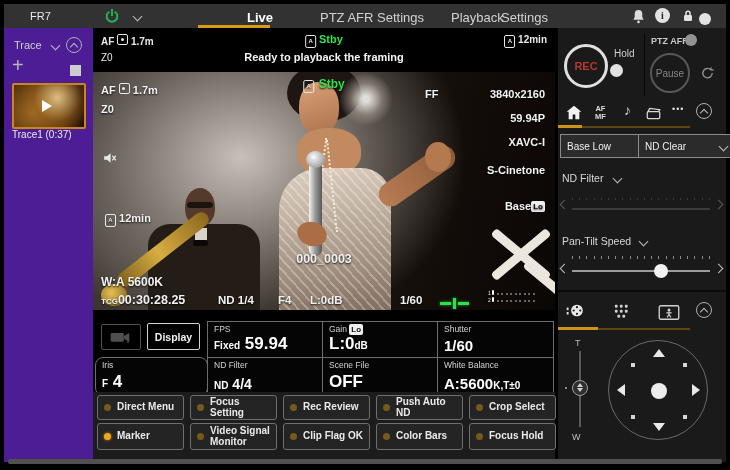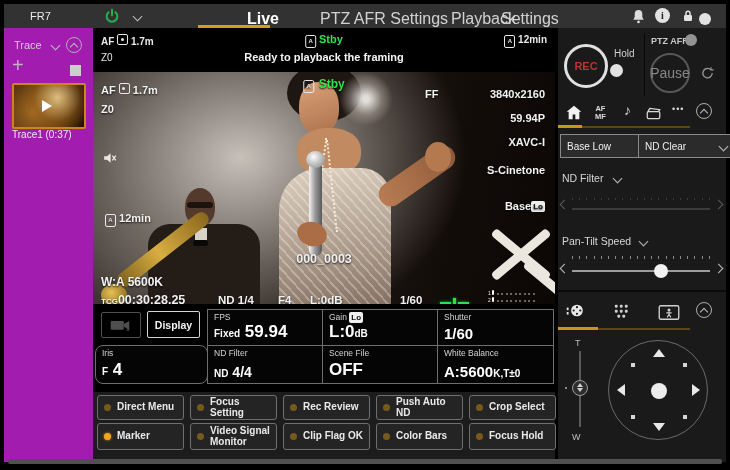--- a/index.html
+++ b/index.html
@@ -4,41 +4,41 @@
 <style>
   html,body{margin:0;padding:0;background:#000;}
   #app{position:relative;width:730px;height:470px;background:#000;overflow:hidden;
        font-family:"Liberation Sans","DejaVu Sans",sans-serif;color:#e8e8e8;
        -webkit-font-smoothing:antialiased;}
   .abs{position:absolute;}
   .txt{white-space:nowrap;}
 
   
   #topbar{left:4px;top:4px;width:722px;height:24px;background:#323232;}
-  .tab{position:absolute;top:6px;font-size:16px;color:#d2d2d2;padding-left:36px;}
+  .tab{position:absolute;top:6px;font-size:13px;color:#d2d2d2;padding-left:36px;}
   .tab.active{color:#fff;font-weight:700;}
   #tab-underline{left:198px;top:25px;width:72px;height:3px;background:#d99c17;}
 
   
   .chev{display:inline-block;width:6px;height:6px;border-right:1.6px solid #bdbdbd;border-bottom:1.6px solid #bdbdbd;}
   .chev.down{transform:rotate(45deg);}
   .chev.up{transform:rotate(-135deg);}
   .chev.left{transform:rotate(135deg);}
   .chev.right{transform:rotate(-45deg);}
   .chev.dim{border-color:#5a5a5a;}
   .collapse-btn{width:16px;height:16px;border:1.5px solid #b0b0b0;border-radius:50%;
     display:flex;align-items:center;justify-content:center;box-sizing:border-box;}
   .collapse-btn .chev{width:5px;height:5px;margin-top:3px;}
 
   .toggle{width:26px;height:13px;background:#4a4a4a;border-radius:7px;position:relative;}
   .toggle .knob{position:absolute;top:0;left:0;width:13px;height:13px;border-radius:50%;background:#e2e2e2;}
   .toggle .knob.right{left:auto;right:0;background:#939393;}
 
   
-  #leftbar{left:4px;top:28px;width:89px;height:434px;background:#a21caf;}
+  #leftbar{left:4px;top:28px;width:89px;height:434px;background:#4c1d95;}
   #trace-thumb{left:8px;top:55px;width:70px;height:42px;border:2px solid #c8861d;border-radius:2px;overflow:hidden;}
   .thumb-scene{position:absolute;inset:0;background:
      radial-gradient(circle at 62% 30%,rgba(235,205,140,.9),rgba(160,100,30,.4) 45%,rgba(0,0,0,0) 70%),
      radial-gradient(circle at 28% 65%,#a06a22,#58350e 55%,#1c0e02 90%),
      linear-gradient(#2a1a08,#140a02);}
   .play-tri{width:0;height:0;border-top:6px solid transparent;border-bottom:6px solid transparent;border-left:10px solid #fff;}
 
   
   #osd-strip{left:93px;top:28px;width:462px;height:44px;background:#000;font-size:10px;}
   .green{color:#2ee34c;}
@@ -87,21 +87,21 @@
      background:radial-gradient(circle at 40% 35%,#fbfbfb,#7e7e7e);}
   .mic-hand{left:204px;top:150px;width:30px;height:24px;border-radius:50%;background:#aa6d46;transform:rotate(18deg);}
   .xbar{width:72px;height:9px;background:#ebe6de;border-radius:4px;}
 
   
   .meter-dot{width:2px;height:2px;border-radius:50%;background:rgba(255,255,255,.5);margin-right:2.5px;display:inline-block;}
   .meter-dot.on{background:#fff;height:5px;border-radius:1px;}
   .gi{display:inline-block;background:#2ee04a;box-shadow:0 0 3px rgba(46,224,74,.8);vertical-align:middle;}
 
   
-  #panel{left:93px;top:304px;width:462px;height:82px;background:#000;}
+  #panel{left:93px;top:316px;width:462px;height:82px;background:#000;}
   .cell{position:absolute;border:1px solid #6e6e6e;box-sizing:border-box;background:#050505;}
   .cell .lab{position:absolute;left:6px;top:2px;font-size:8.5px;color:#d4d4d4;}
   .cell .val{position:absolute;left:6px;bottom:3px;font-size:17px;font-weight:700;color:#fff;white-space:nowrap;}
   .val .small{font-size:10px;font-weight:700;}
   .outline-btn{position:absolute;border:1.5px solid #d4d4d4;border-radius:2px;box-sizing:border-box;
      display:flex;align-items:center;justify-content:center;font-size:10.5px;font-weight:700;color:#f2f2f2;}
   .outline-btn.dim{border-color:#4f4f4f;color:#4f4f4f;}
 
   
   #assign{left:93px;top:392px;width:462px;height:70px;background:#1c1c1c;}
@@ -386,21 +386,21 @@
       <b style="color:#b8372e;font-size:11px;">REC</b>
     </div>
     <span class="abs txt" style="left:56px;top:20px;font-size:10px;color:#cfcfcf;">Hold</span>
     <span class="abs toggle" style="left:52px;top:36px;"><span class="knob"></span></span>
 
     <span class="abs" style="left:86px;top:6px;width:1px;height:62px;background:#060606;"></span>
 
     <span class="abs txt" style="left:93px;top:8px;font-size:9px;font-weight:700;color:#c9c9c9;">PTZ AFR</span>
     <span class="abs toggle" style="left:139px;top:6px;width:24px;height:12px;background:#3f3f3f;"><span class="knob right" style="width:12px;height:12px;"></span></span>
     <div class="circle-btn" style="left:92px;top:25px;width:40px;height:40px;border:2.5px solid #575757;">
-      <span style="color:#868686;font-size:14px;">Pause</span>
+      <span style="color:#868686;font-size:10px;">Pause</span>
     </div>
     <span class="abs" style="left:142px;top:37px;">
       <svg width="15" height="15" viewBox="0 0 24 24" fill="none" stroke="#949494" stroke-width="2.2">
           <path d="M19.5 13a7.5 7.5 0 1 1-2.2-5.3"></path>
           <path d="M17.5 3.5v4.4h4.4" stroke-width="2"></path>
         </svg>
     </span>
 
     
     <span class="abs" style="left:8px;top:77px;">

